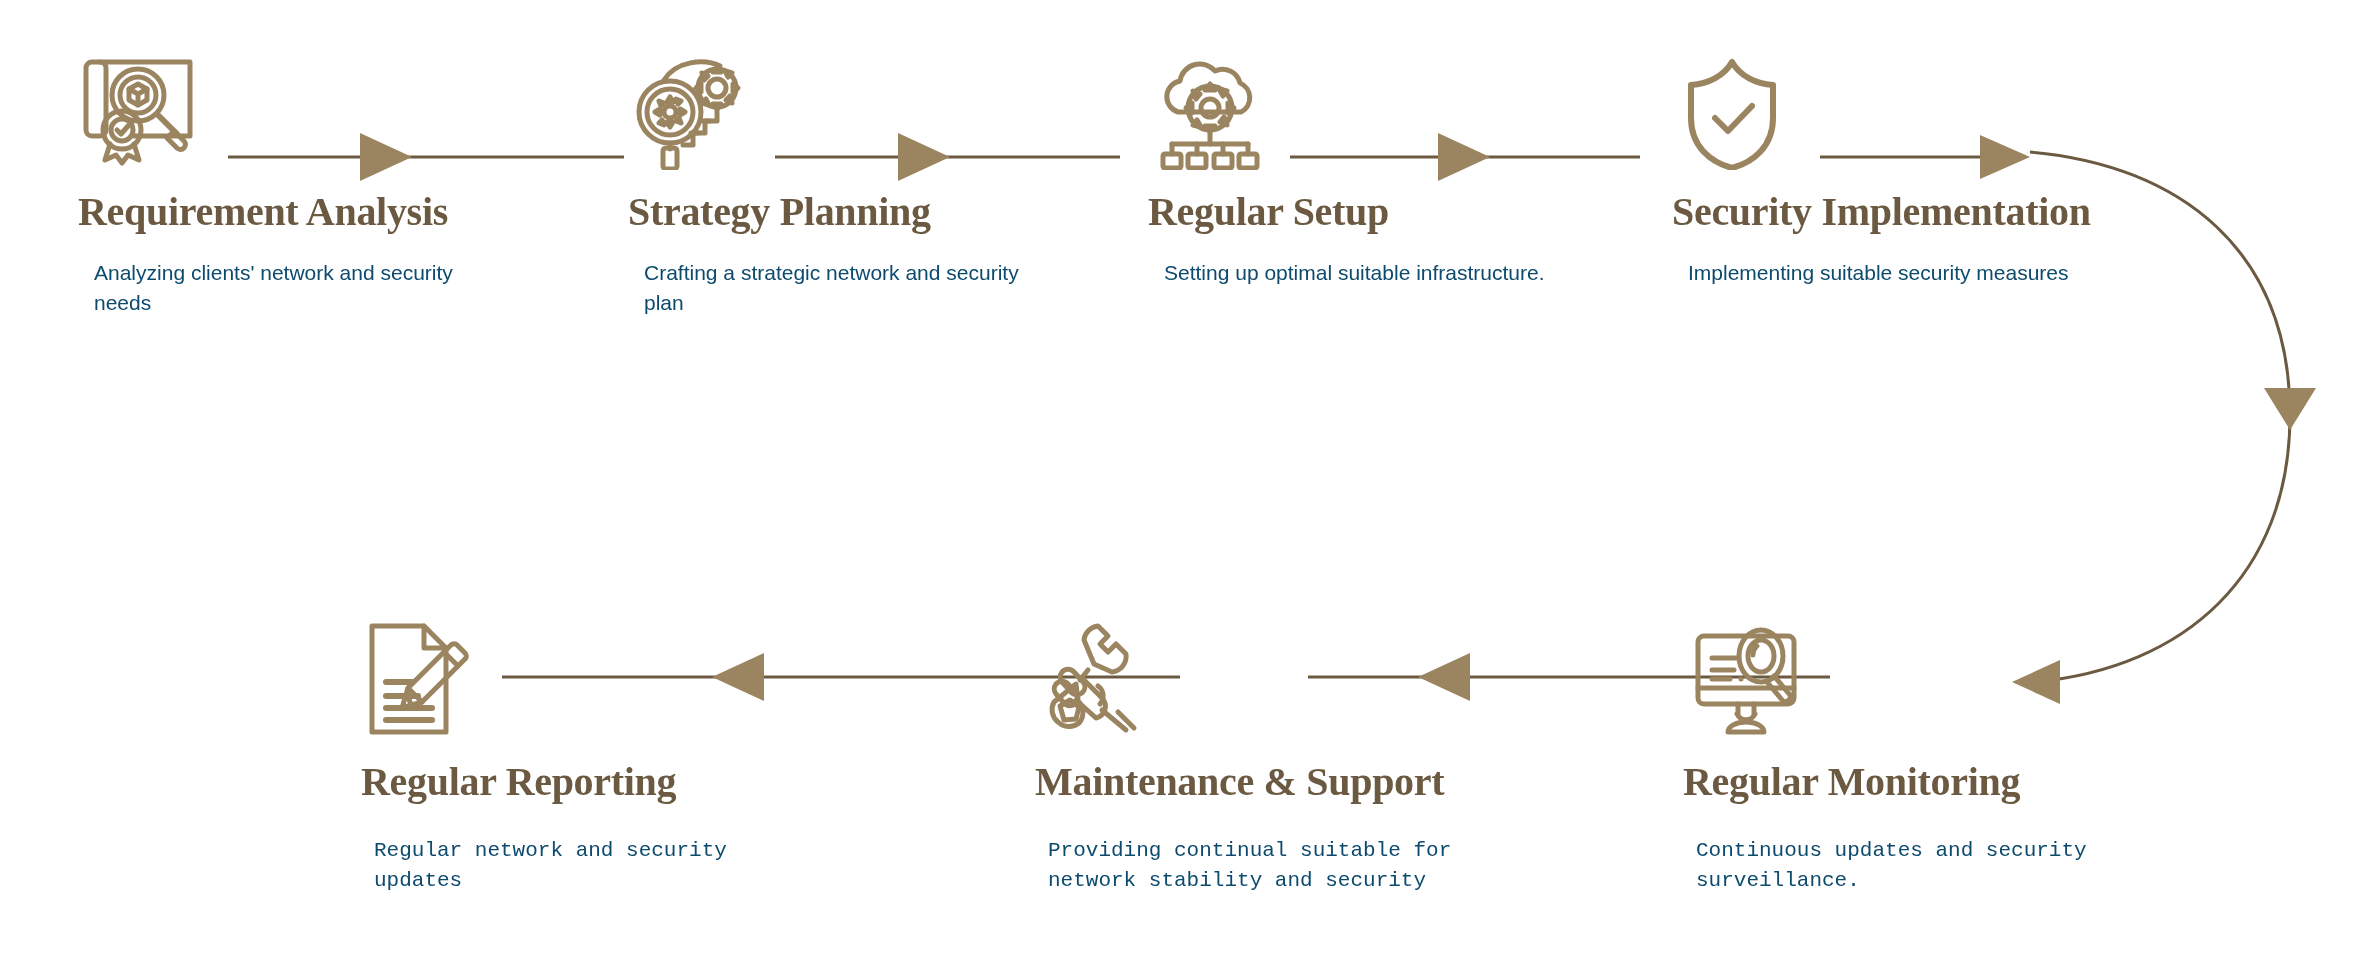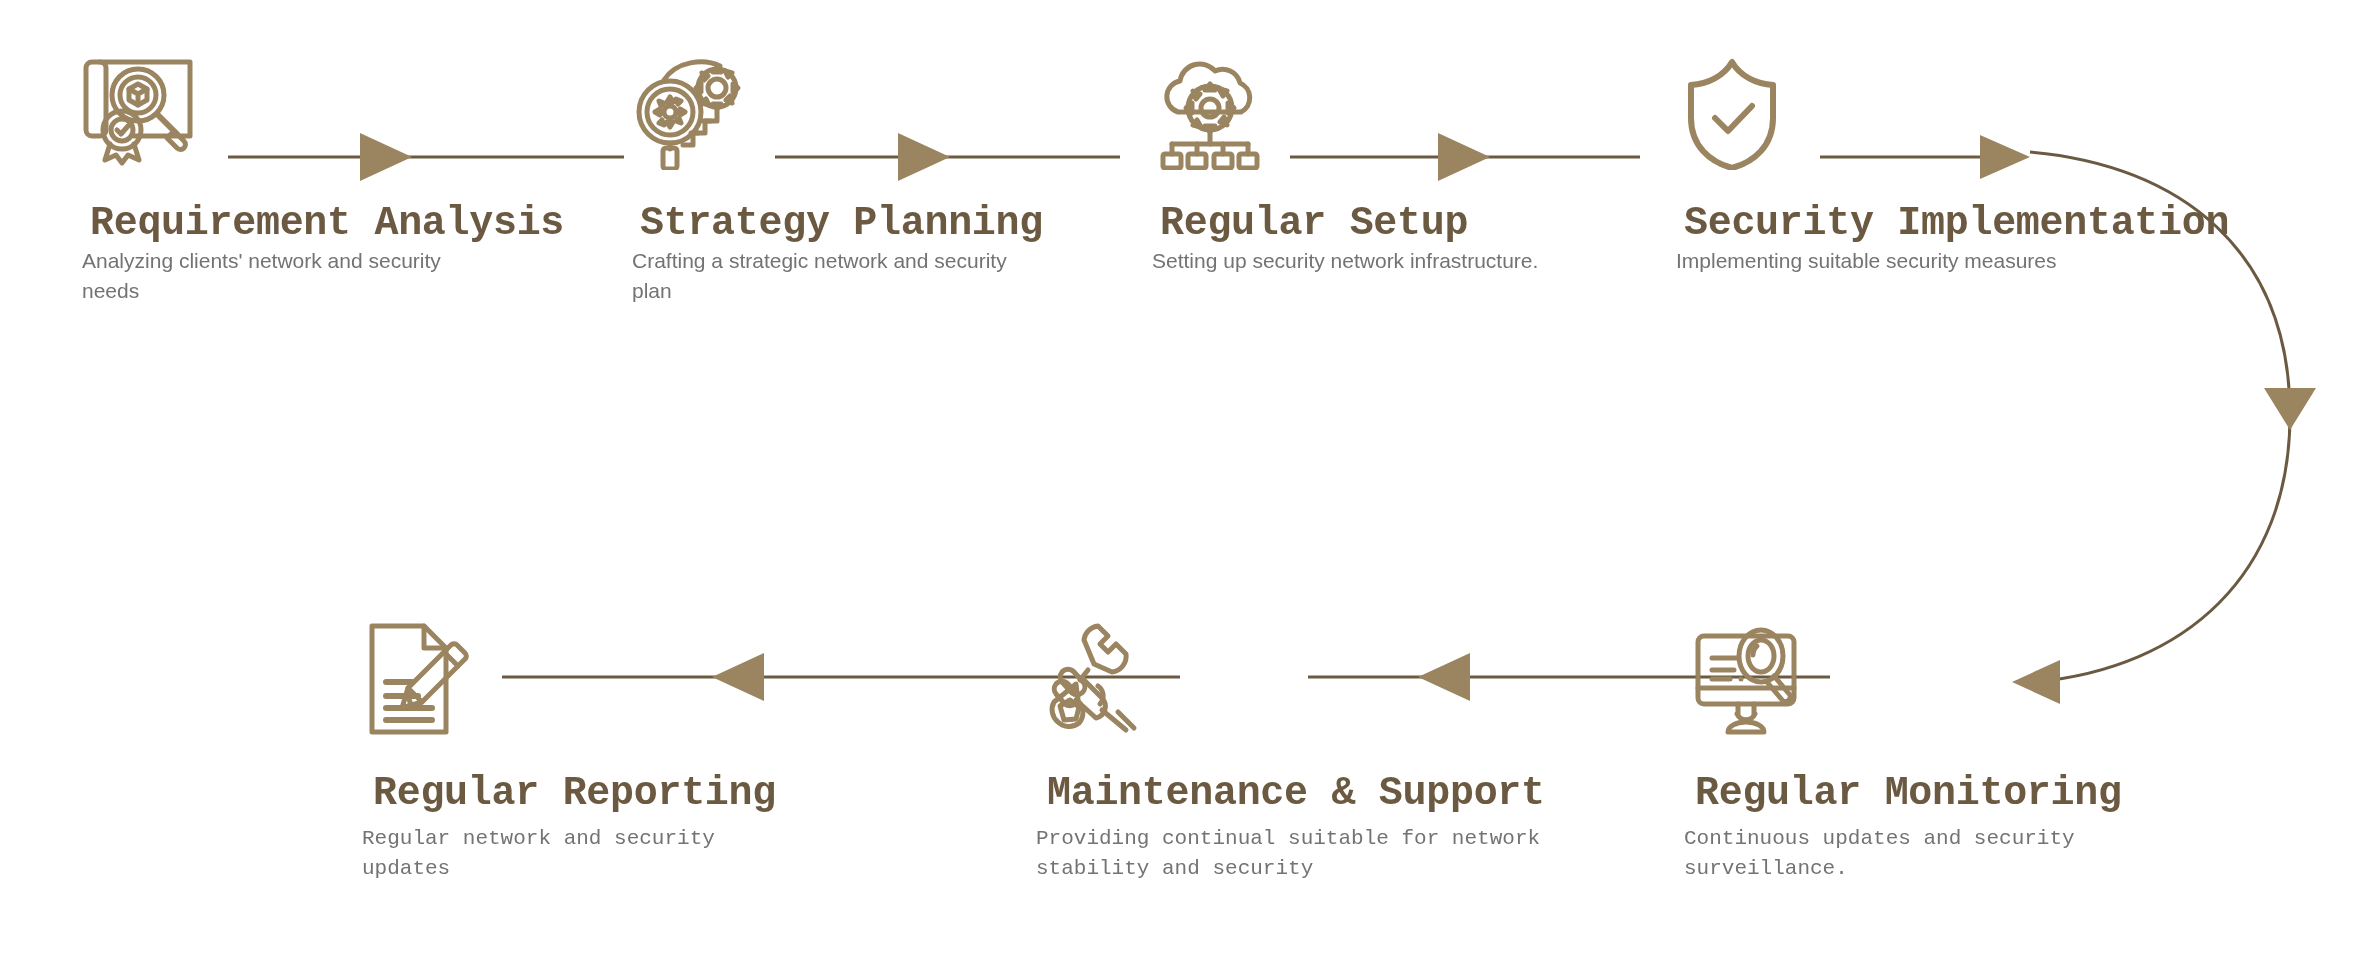--- a/index.html
+++ b/index.html
@@ -35,35 +35,35 @@
     position: absolute;
   }
   .step-icon {
     display: block;
     height: 120px;
   }
   .step-icon svg {
     display: block;
   }
   .step-title {
-    margin: 12px;
-    font-family: Liberation Mono, monospace;
+    margin: 0;
+    font-family: Liberation Serif, serif;
     font-size: 40px;
     font-weight: bold;
     color: #6b5a41;
     letter-spacing: -0.3px;
     line-height: 1.08;
     white-space: nowrap;
   }
   .step-desc {
-    margin: 4px;
+    margin: 16px;
     font-family: "Liberation Sans", sans-serif;
     font-size: 21px;
     font-weight: normal;
-    color: #737373;
+    color: #0c4a6e;
     line-height: 1.42;
   }
 
   
   .row-top .step-icon { position: absolute; top: 0; left: 0; }
   .row-top .step-title { position: absolute; top: 140px; left: 0; }
   .row-top .step-desc  { position: absolute; top: 192px; left: 0; }
 
   
   .row-bottom .step-icon { position: absolute; top: 0; left: 0; }
@@ -192,21 +192,21 @@
           <path d="M24 94 h76"></path>
           <path d="M24 94 v10 M49 94 v10 M75 94 v10 M100 94 v10"></path>
           <rect x="15" y="104" width="18" height="14" rx="2"></rect>
           <rect x="40" y="104" width="18" height="14" rx="2"></rect>
           <rect x="66" y="104" width="18" height="14" rx="2"></rect>
           <rect x="91" y="104" width="18" height="14" rx="2"></rect>
         </g>
       </svg>
     </span>
     <h2 class="step-title">Regular Setup</h2>
-    <p class="step-desc">Setting up security network infrastructure.</p>
+    <p class="step-desc">Setting up optimal suitable infrastructure.</p>
   </div>
 
   <div class="step row-top w-wide" style="left:1672px; top:50px;">
     <span class="step-icon">
       <svg width="130" height="120" viewBox="0 0 130 120">
         <g fill="none" stroke="#9b8460" stroke-width="6" stroke-linecap="round" stroke-linejoin="round">
           <path d="M60 12 C52 26, 36 34, 19 35 V68 C19 96, 38 112, 60 118
                    C82 112, 101 96, 101 68 V35 C84 34, 68 26, 60 12 Z"></path>
           <path d="M43 68 l13 13 l24 -25"></path>
         </g>

